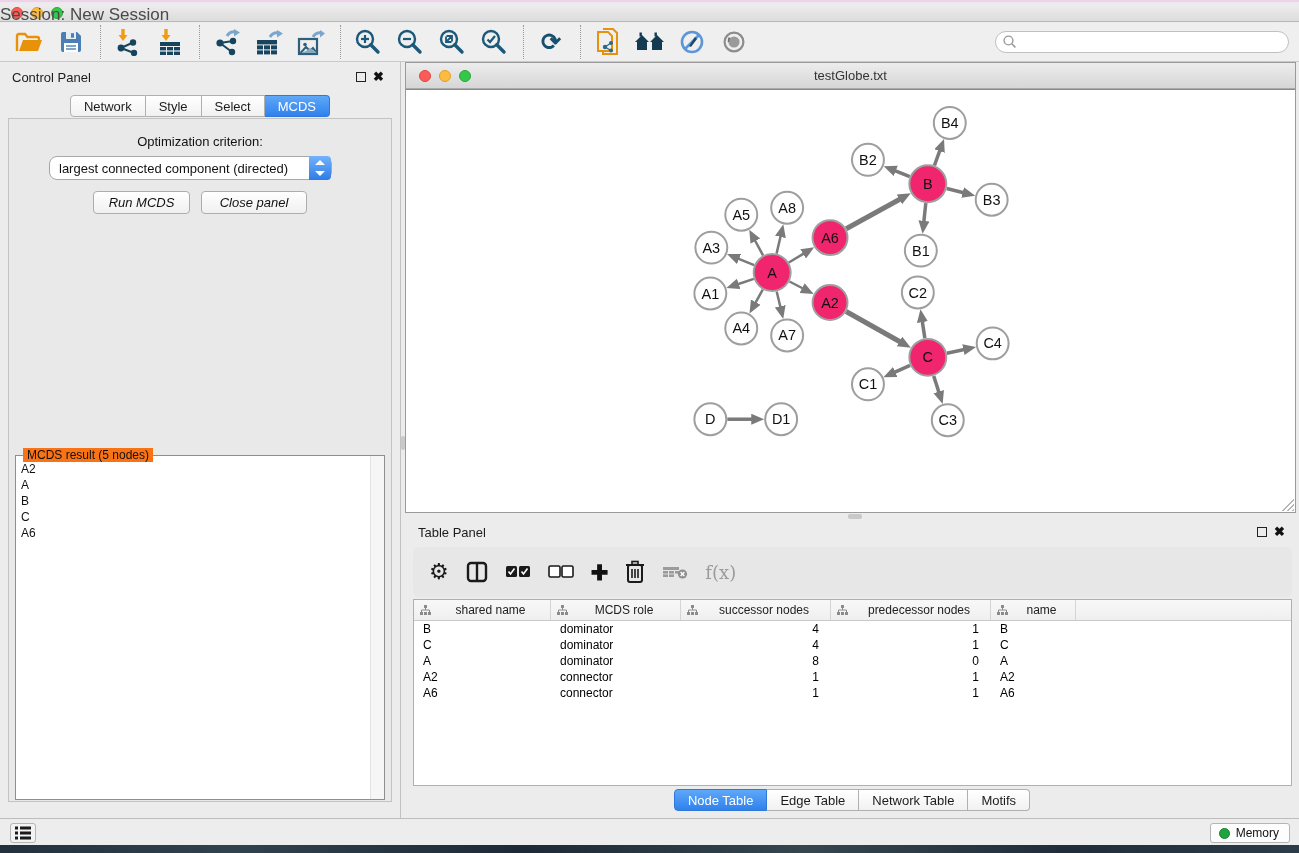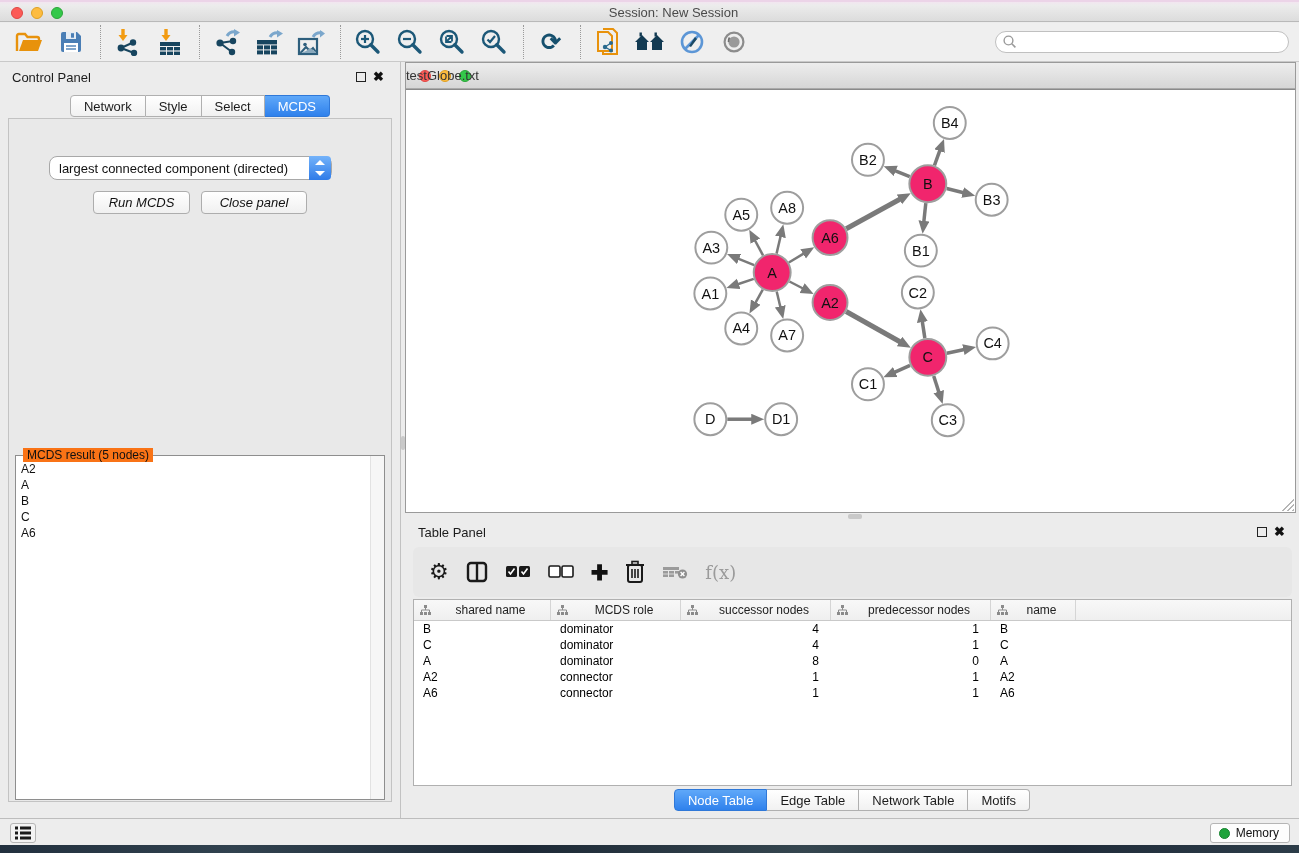--- a/index.html
+++ b/index.html
@@ -7,22 +7,22 @@
     font-family:"Liberation Sans", sans-serif; background:#ECECEC; }
 
   
   #titlebar { position:absolute; left:0; top:0; width:1299px; height:22px;
     background:linear-gradient(#f2e6f0 0%, #ececec 18%, #dcdcdc 100%);
     border-top:2px solid #ecd4e8; border-bottom:1px solid #b9b9b9; }
   .traffic { position:absolute; top:5px; width:12px; height:12px; border-radius:50%; }
   .tl-red   { background:#fc5b57; border:1px solid #df4744; }
   .tl-yellow{ background:#fdbc40; border:1px solid #dfa023; }
   .tl-green { background:#34c84a; border:1px solid #2ca539; }
-  #titlebar .title { position:absolute; left:0; right:0; top:3px; text-align:center;
-    font-size:13px; color:#4a4a4a;margin-left:48px; }
+  #titlebar .title { position:absolute; left:0; right:0; top:3px; 
+    font-size:17px; color:#4a4a4a; }
 
   
   #toolbar { position:absolute; left:0; top:23px; width:1299px; height:39px;
     background:#efefef; border-bottom:1px solid #c9c9c9;
     display:flex; align-items:center; padding-left:12px; }
   .tbtn { width:34px; height:34px; display:flex; align-items:center; justify-content:center;
     margin-right:8px; }
   .tsep { height:34px; border-left:1px dotted #9a9a9a; margin:0 10px 0 4px; }
   #searchbox { margin-left:auto; margin-right:10px; width:294px; height:22px;
     border:1px solid #c0c0c0; border-radius:11px; background:#fff;
@@ -71,21 +71,21 @@
   #vsplit { position:absolute; left:400px; top:62px; width:5px; height:756px; background:#ececec; border-left:1px solid #c2c2c2; }
   #vsplit .handle { position:absolute; left:0px; top:374px; width:4px; height:14px; background:#c9c9c9; border-radius:2px; }
   #hsplit { position:absolute; left:405px; top:513px; width:894px; height:7px; background:#ececec; }
   #hsplit .handle { position:absolute; left:443px; top:1px; width:14px; height:5px; background:#c9c9c9; border-radius:2px; }
 
   
   #net-window { position:absolute; left:405px; top:62px; width:891px; height:451px;
     border:1px solid #9a9a9a; background:#fff; }
   #net-titlebar { position:absolute; left:0; top:0; width:100%; height:26px;
     background:linear-gradient(#ededed,#d6d6d6); border-bottom:1px solid #aaa; }
-  #net-titlebar .title { position:absolute; left:0; right:0; top:5px; text-align:left; font-size:13px; color:#333; }
+  #net-titlebar .title { position:absolute; left:0; right:0; top:5px; text-align:center; font-size:13px; color:#333; }
   #net-canvas { position:absolute; left:0; top:26px; width:889px; height:423px; background:#fff;
     border-top:1px solid #8a8a8a; }
   #graph-svg { width:100%; height:100%; }
   #resize-grip { position:absolute; right:1px; bottom:1px; width:13px; height:13px;
     background:
       linear-gradient(135deg, transparent 0 52%, #b5b5b5 52% 58%, transparent 58% 72%, #b5b5b5 72% 78%, transparent 78% 92%, #b5b5b5 92% 98%, transparent 98%); }
 
   
   #table-panel { position:absolute; left:405px; top:520px; width:894px; height:298px; background:#ececec; }
   #tp-header { position:absolute; left:13px; top:5px; font-size:13px; color:#1c1c1c; }
@@ -291,20 +291,21 @@
     <div class="wc-float"></div>
     <div class="wc-close">✖</div>
   </div>
   <div id="cp-tabs">
       <div class="seg-tab">Network</div>
       <div class="seg-tab">Style</div>
       <div class="seg-tab">Select</div>
       <div class="seg-tab active">MCDS</div>
     </div>
   <div id="cp-body">
+    <div id="opt-label">Optimization criterion:</div>
     <div id="criterion">
       <div class="val">largest connected component (directed)</div>
       <div class="stepper">
         <div class="chev up"></div>
           <div class="chev down"></div>
       </div>
     </div>
     <button class="cp-btn" id="run-btn">Run MCDS</button>
     <button class="cp-btn" id="closep-btn">Close panel</button>
     <div id="result-box">

